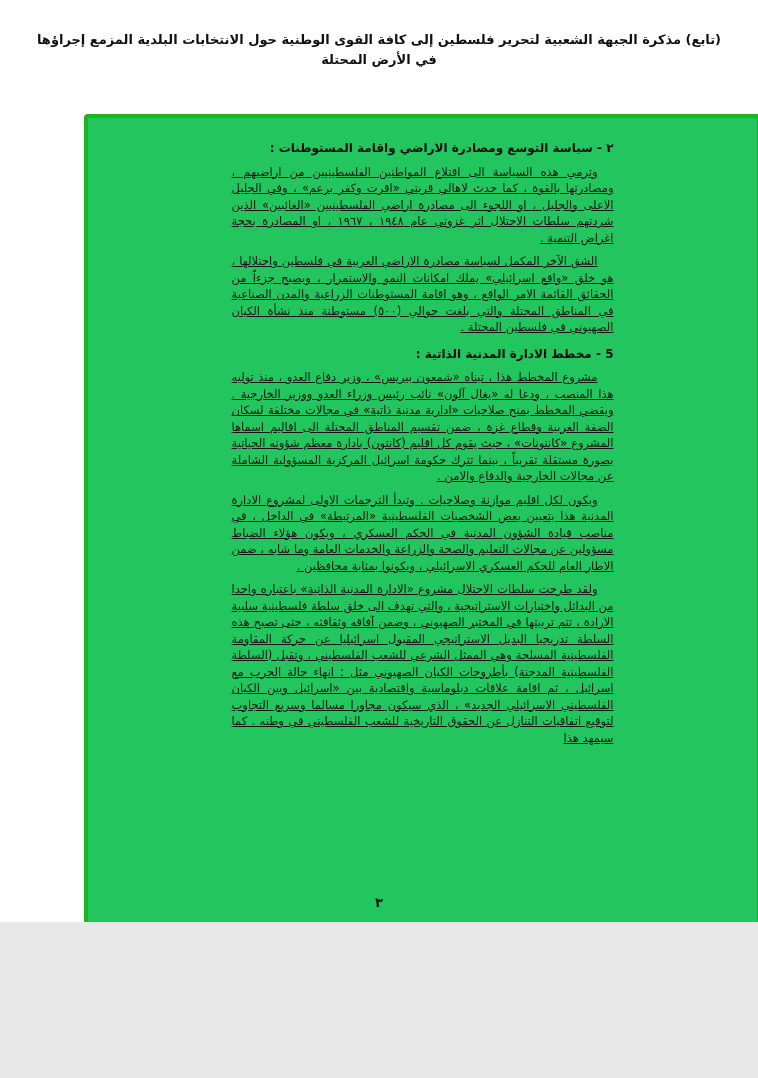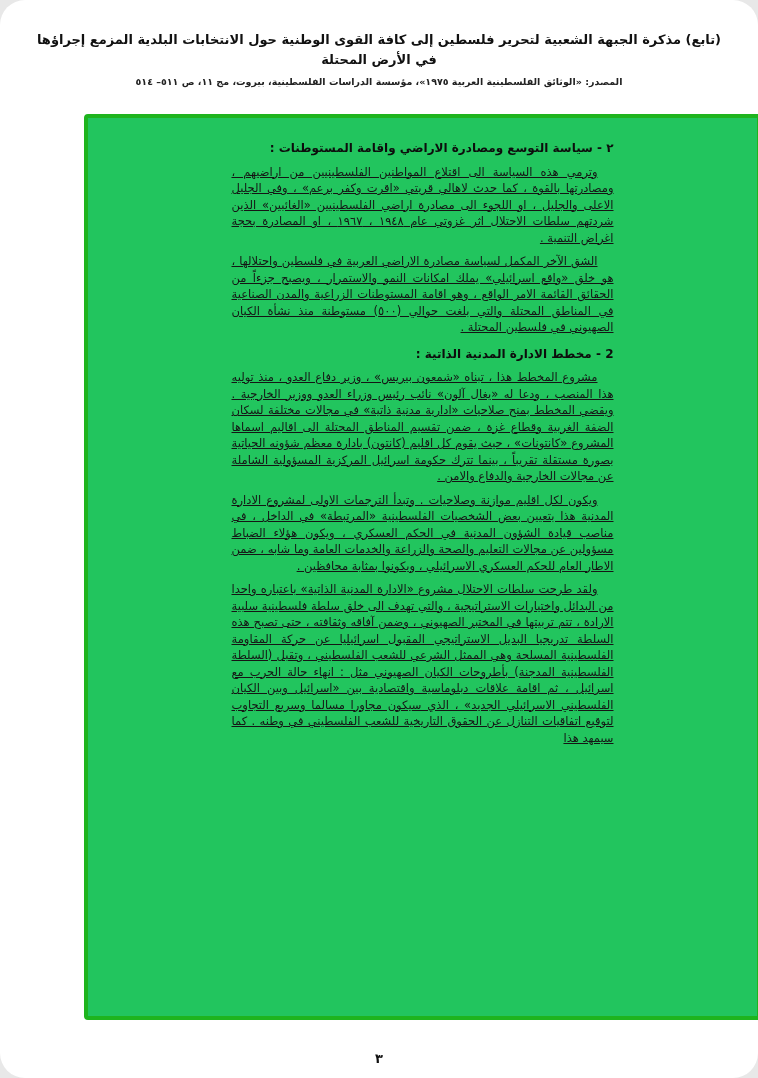--- a/index.html
+++ b/index.html
@@ -4,25 +4,24 @@
 <style>
   * { box-sizing: border-box; }
   html, body { margin: 0; padding: 0; }
   body {
     background: #e8e8e8;
     font-family: "DejaVu Sans", sans-serif;
   }
   .page {
     position: relative;
     width: 758px;
-    height: 1078px;
+    height: 922px;
     margin: 0 auto;
     background: #ffffff;
     overflow: hidden;
-    border-radius: 25px;
   }
   .header {
     padding-top: 30px;
     direction: rtl;
   }
   .doc-title {
     font-weight: bold;
     font-size: 13px;
     line-height: 1.55;
     color: #111;
@@ -80,31 +79,30 @@
     color: #111;
   }
 </style>
 </head>
 <body>
 
 <div class="page">
 
   <div class="header">
     <div class="doc-title">(تابع) مذكرة الجبهة الشعبية لتحرير فلسطين إلى كافة القوى الوطنية حول الانتخابات البلدية المزمع إجراؤها في الأرض المحتلة</div>
-    <div class="doc-source">المصدر: «الوثائق الفلسطينية العربية ١٩٧٥»، مؤسسة الدراسات الفلسطينية، بيروت، مج ١١، ص ٥١١– ٥١٤</div>
   </div>
 
   <div class="green-box" style="border-color: rgb(30, 180, 30);">
     <div class="text-col">
 
       <h3>٢ - سياسة التوسع ومصادرة الاراضي واقامة المستوطنات :</h3>
       <p>وترمي هذه السياسة الى اقتلاع المواطنين الفلسطينيين من اراضيهم ، ومصادرتها بالقوة ، كما حدث لاهالي قريتي «اقرت وكفر برعم» ، وفي الجليل الاعلى والجليل ، او اللجوء الى مصادرة اراضي الفلسطينيين «الغائبين» الذين شردتهم سلطات الاحتلال اثر غزوتي عام ١٩٤٨ ، ١٩٦٧ ، او المصادرة بحجة اغراض التنمية .</p>
       <p>الشق الآخر المكمل لسياسة مصادرة الاراضي العربية في فلسطين واحتلالها ، هو خلق «واقع اسرائيلي» يملك امكانات النمو والاستمرار ، ويصبح جزءاً من الحقائق القائمة الامر الواقع ، وهو اقامة المستوطنات الزراعية والمدن الصناعية في المناطق المحتلة والتي بلغت حوالي (٥٠٠) مستوطنة منذ نشأة الكيان الصهيوني في فلسطين المحتلة .</p>
 
-      <h3>2 - مخطط الادارة المدنية الذاتية :</h3>
+      <h3>5 - مخطط الادارة المدنية الذاتية :</h3>
       <p>مشروع المخطط هذا ، تبناه «شمعون بيريس» ، وزير دفاع العدو ، منذ توليه هذا المنصب ، ودعا له «يغال آلون» نائب رئيس وزراء العدو ووزير الخارجية . ويقضي المخطط بمنح صلاحيات «ادارية مدنية ذاتية» في مجالات مختلفة لسكان الضفة الغربية وقطاع غزة ، ضمن تقسيم المناطق المحتلة الى اقاليم اسماها المشروع «كانتونات» ، حيث يقوم كل اقليم (كانتون) بادارة معظم شؤونه الحياتية بصورة مستقلة تقريباً ، بينما تترك حكومة اسرائيل المركزية المسؤولية الشاملة عن مجالات الخارجية والدفاع والامن .</p>
       <p>ويكون لكل اقليم موازنة وصلاحيات . وتبدأ الترجمات الاولى لمشروع الادارة المدنية هذا بتعيين بعض الشخصيات الفلسطينية «المرتبطة» في الداخل ، في مناصب قيادة الشؤون المدنية في الحكم العسكري ، ويكون هؤلاء الضباط مسؤولين عن مجالات التعليم والصحة والزراعة والخدمات العامة وما شابه ، ضمن الاطار العام للحكم العسكري الاسرائيلي ، ويكونوا بمثابة محافظين .</p>
       <p>ولقد طرحت سلطات الاحتلال مشروع «الادارة المدنية الذاتية» باعتباره واحدا من البدائل واختيارات الاستراتيجية ، والتي تهدف الى خلق سلطة فلسطينية سلبية الارادة ، تتم تربيتها في المختبر الصهيوني ، وضمن آفاقه وثقافته ، حتى تصبح هذه السلطة تدريجيا البديل الاستراتيجي المقبول اسرائيليا عن حركة المقاومة الفلسطينية المسلحة وهي الممثل الشرعي للشعب الفلسطيني ، وتقبل (السلطة الفلسطينية المدجنة) بأطروحات الكيان الصهيوني مثل : انهاء حالة الحرب مع اسرائيل ، ثم اقامة علاقات دبلوماسية واقتصادية بين «اسرائيل وبين الكيان الفلسطيني الاسرائيلي الجديد» ، الذي سيكون مجاورا مسالما وسريع التجاوب لتوقيع اتفاقيات التنازل عن الحقوق التاريخية للشعب الفلسطيني في وطنه . كما سيمهد هذا</p>
 
     </div>
   </div>
 
   <div class="page-number">٣</div>
 
 </div>

